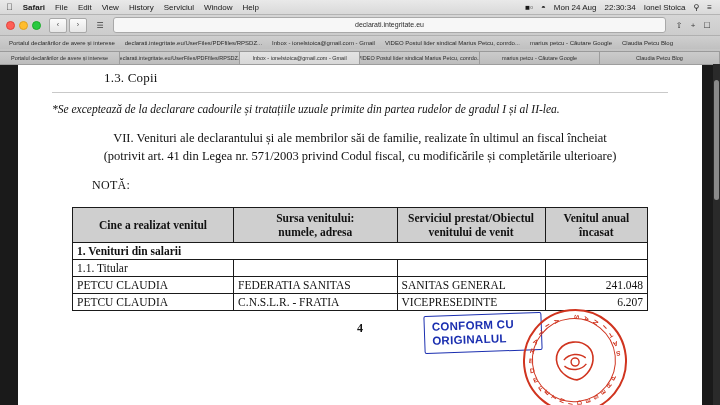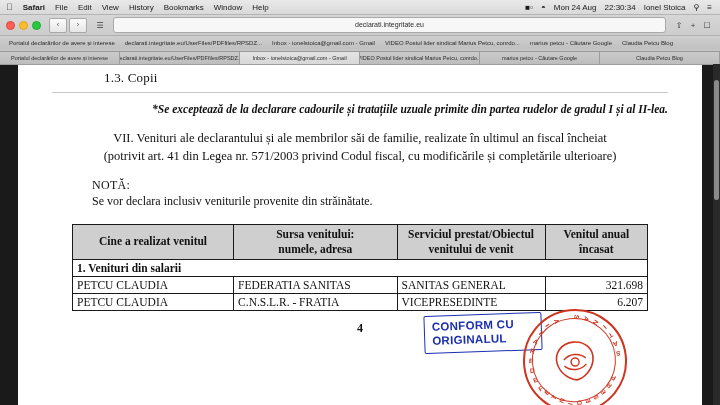--- a/index.html
+++ b/index.html
@@ -197,23 +197,23 @@
     margin: 2px 0 0 52px;
     letter-spacing: .2px;
   }
   .hr-thin {
     height: 1px;
     background: #c9c9c9;
     margin: 6px 0 10px 0;
   }
   .exception {
     font-style: italic;
-    font-weight: bold;
+    font-weight: normal;
     font-size: 11.5px;
-    text-align: right;
+    text-align: left;
     margin: 2px 0 14px 0;
   }
   .section-title {
     font-weight: normal;
     font-size: 12.5px;
     text-align: center;
     line-height: 1.45;
     margin: 0 6px 12px 6px;
   }
   .nota {
@@ -343,21 +343,21 @@
 
 <div id="screen">
 
   <div class="menubar">
     <span class="apple"></span>
     <span class="mi bold">Safari</span>
     <span class="mi">File</span>
     <span class="mi">Edit</span>
     <span class="mi">View</span>
     <span class="mi">History</span>
-    <span class="mi">Bookmarks</span>
+    <span class="mi">Serviciul</span>
     <span class="mi">Window</span>
     <span class="mi">Help</span>
     <span class="spacer"></span>
     <span class="right-item glyph">■▫</span>
     <span class="right-item glyph">◓</span>
     <span class="right-item">Mon 24 Aug</span>
     <span class="right-item">22:30:34</span>
     <span class="right-item">Ionel Stoica</span>
     <span class="right-item glyph">⚲</span>
     <span class="right-item glyph">≡</span>
@@ -408,21 +408,20 @@
 
         <div class="exception">*Se exceptează de la declarare cadourile și tratațiile uzuale primite din partea rudelor de gradul I și al II-lea.</div>
 
         <div class="section-title">
           <div>VII. Venituri ale declarantului și ale membrilor săi de familie, realizate în ultimul an fiscal încheiat</div>
           <div>(potrivit art. 41 din Legea nr. 571/2003 privind Codul fiscal, cu modificările și completările ulterioare)</div>
         </div>
 
         <div class="nota">
           <div class="l1">NOTĂ:</div>
-          <div>Se vor declara inclusiv veniturile provenite din străinătate.</div>
         </div>
 
         <table class="income">
           <thead>
             <tr>
               <th class="c1">Cine a realizat venitul</th>
               <th class="c2">
                 <div>Sursa venitului:</div>
                 <div>numele, adresa</div>
               </th>
@@ -434,24 +433,30 @@
                 <div>Venitul anual</div>
                 <div>încasat</div>
               </th>
             </tr>
           </thead>
           <tbody>
             <tr>
               <td class="span-row" colspan="4">1. Venituri din salarii</td>
             </tr>
             <tr>
+              <td>1.1. Titular</td>
+              <td></td>
+              <td></td>
+              <td></td>
+            </tr>
+            <tr>
               <td>PETCU CLAUDIA</td>
               <td>FEDERATIA SANITAS</td>
               <td>SANITAS GENERAL</td>
-              <td class="num">321.698</td>
+              <td class="num">241.048</td>
             </tr>
             <tr>
               <td>PETCU CLAUDIA</td>
               <td>C.N.S.L.R. - FRATIA</td>
               <td>VICEPRESEDINTE</td>
               <td class="num">6.207</td>
             </tr>
           </tbody>
         </table>
 

